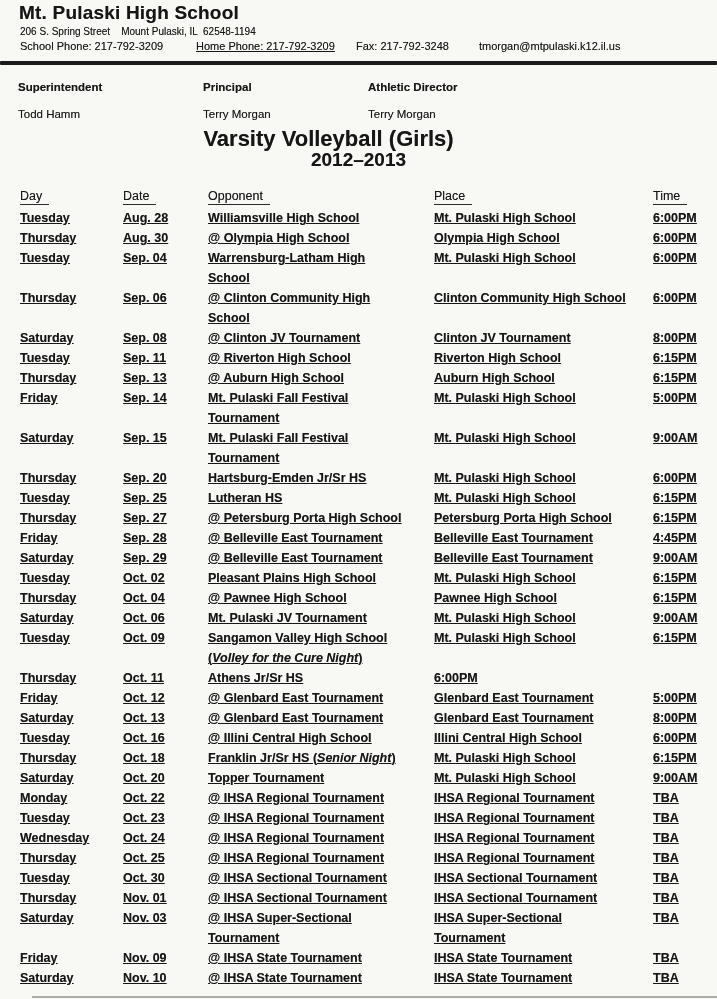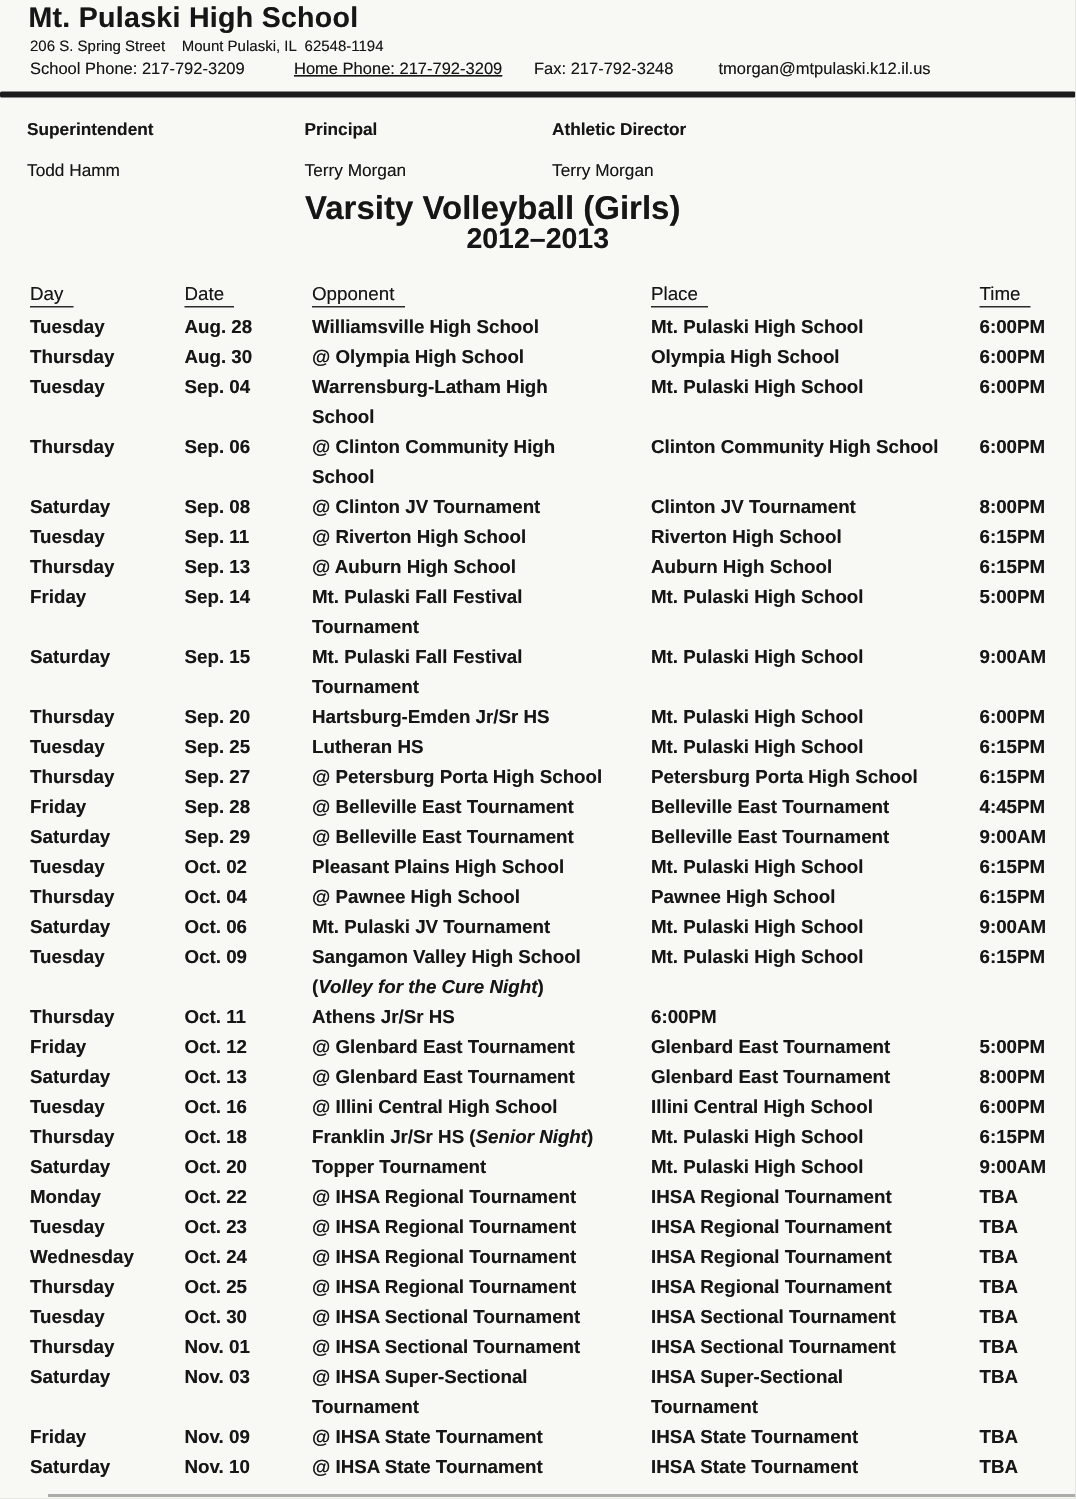--- a/index.html
+++ b/index.html
@@ -21,21 +21,21 @@
   .staff-name{font-size:11.5px;}
   .s0{left:18px;} .s1{left:203px;} .s2{left:368px;}
   .staff-top{top:81px;} .staff-bot{top:108px;}
   
   .title1{left:0;top:126px;width:629px;text-align:center;font-size:22px;font-weight:bold;margin-left:14px;}
   .title2{left:0;top:149px;width:717px;text-align:center;font-size:19px;font-weight:bold;}
   
   .grid{display:grid;grid-template-columns:103px 85px 226px 219px 60px;padding-left:20px;}
   .thead{left:0;top:189px;width:717px;font-size:12.5px;}
   .thead span{display:inline-block;border-bottom:1.5px solid #2a2a2a;padding-right:7px;padding-bottom:1px;}
-  .tbody{left:0;top:208px;width:717px;}
+  .tbody{left:0;top:208px;width:717px;text-decoration:underline;}
   .row{font-size:12.5px;font-weight:bold;line-height:20px;}
   .cell{padding-right:4px;}
   .it{font-style:italic;}
   .bottom-artifact{left:32px;bottom:1px;width:685px;height:2px;background:rgba(110,110,108,.55);}
 </style>
 </head>
 <body>
 
 <div class="page">
 

